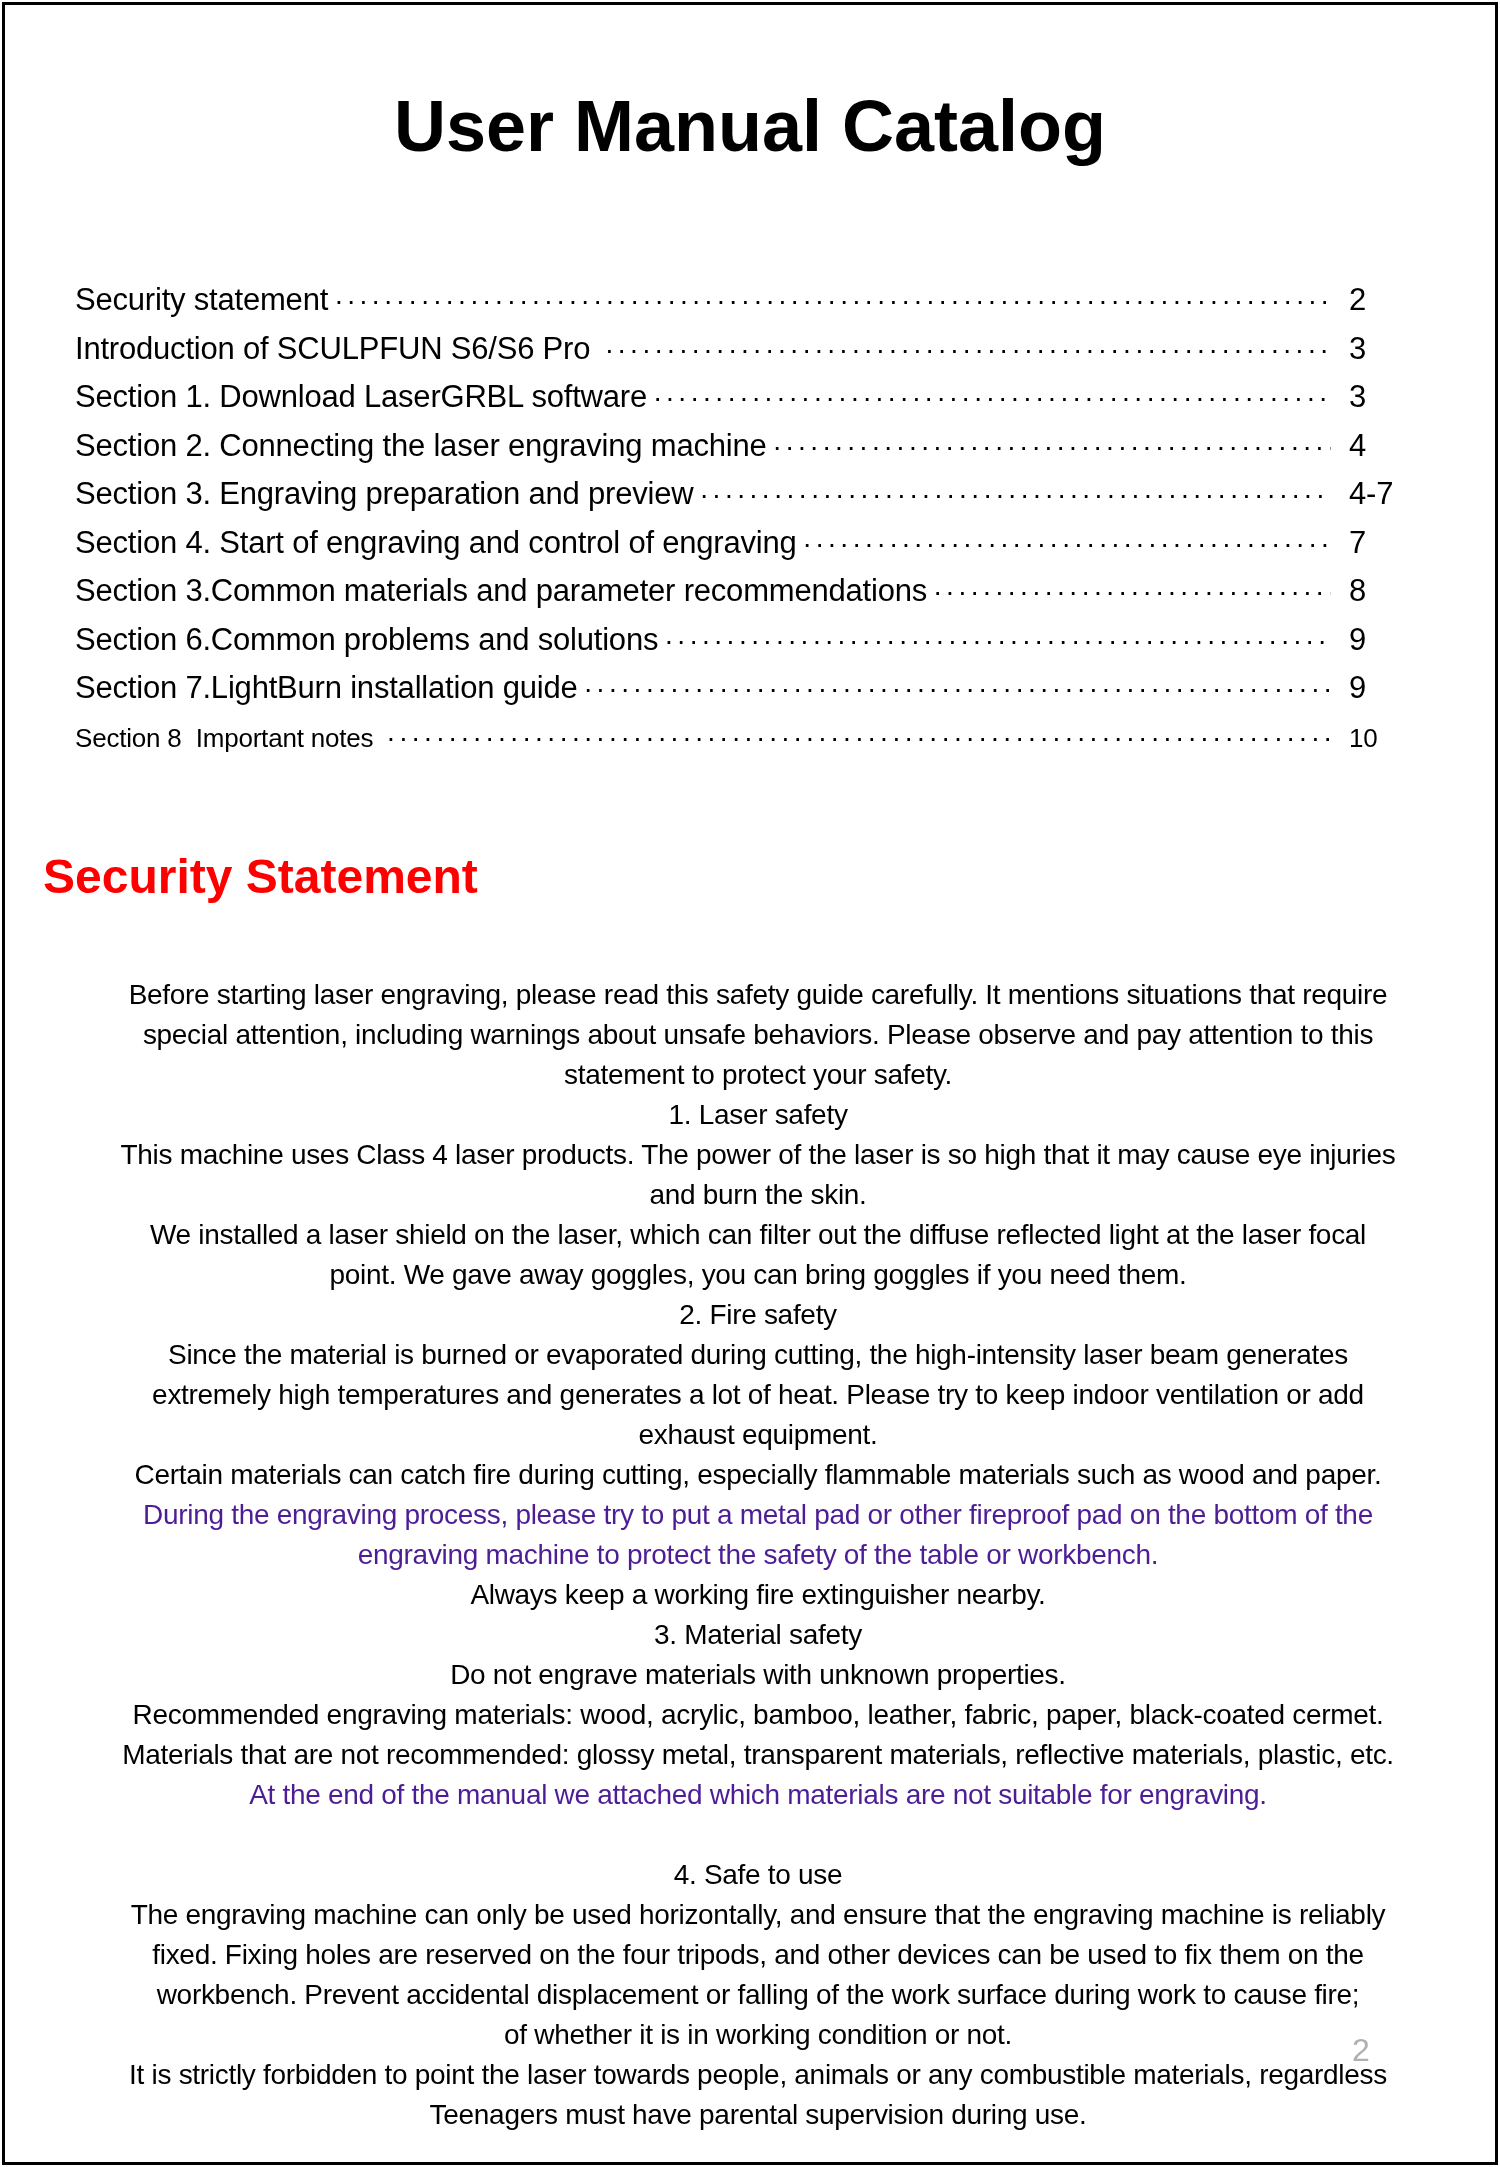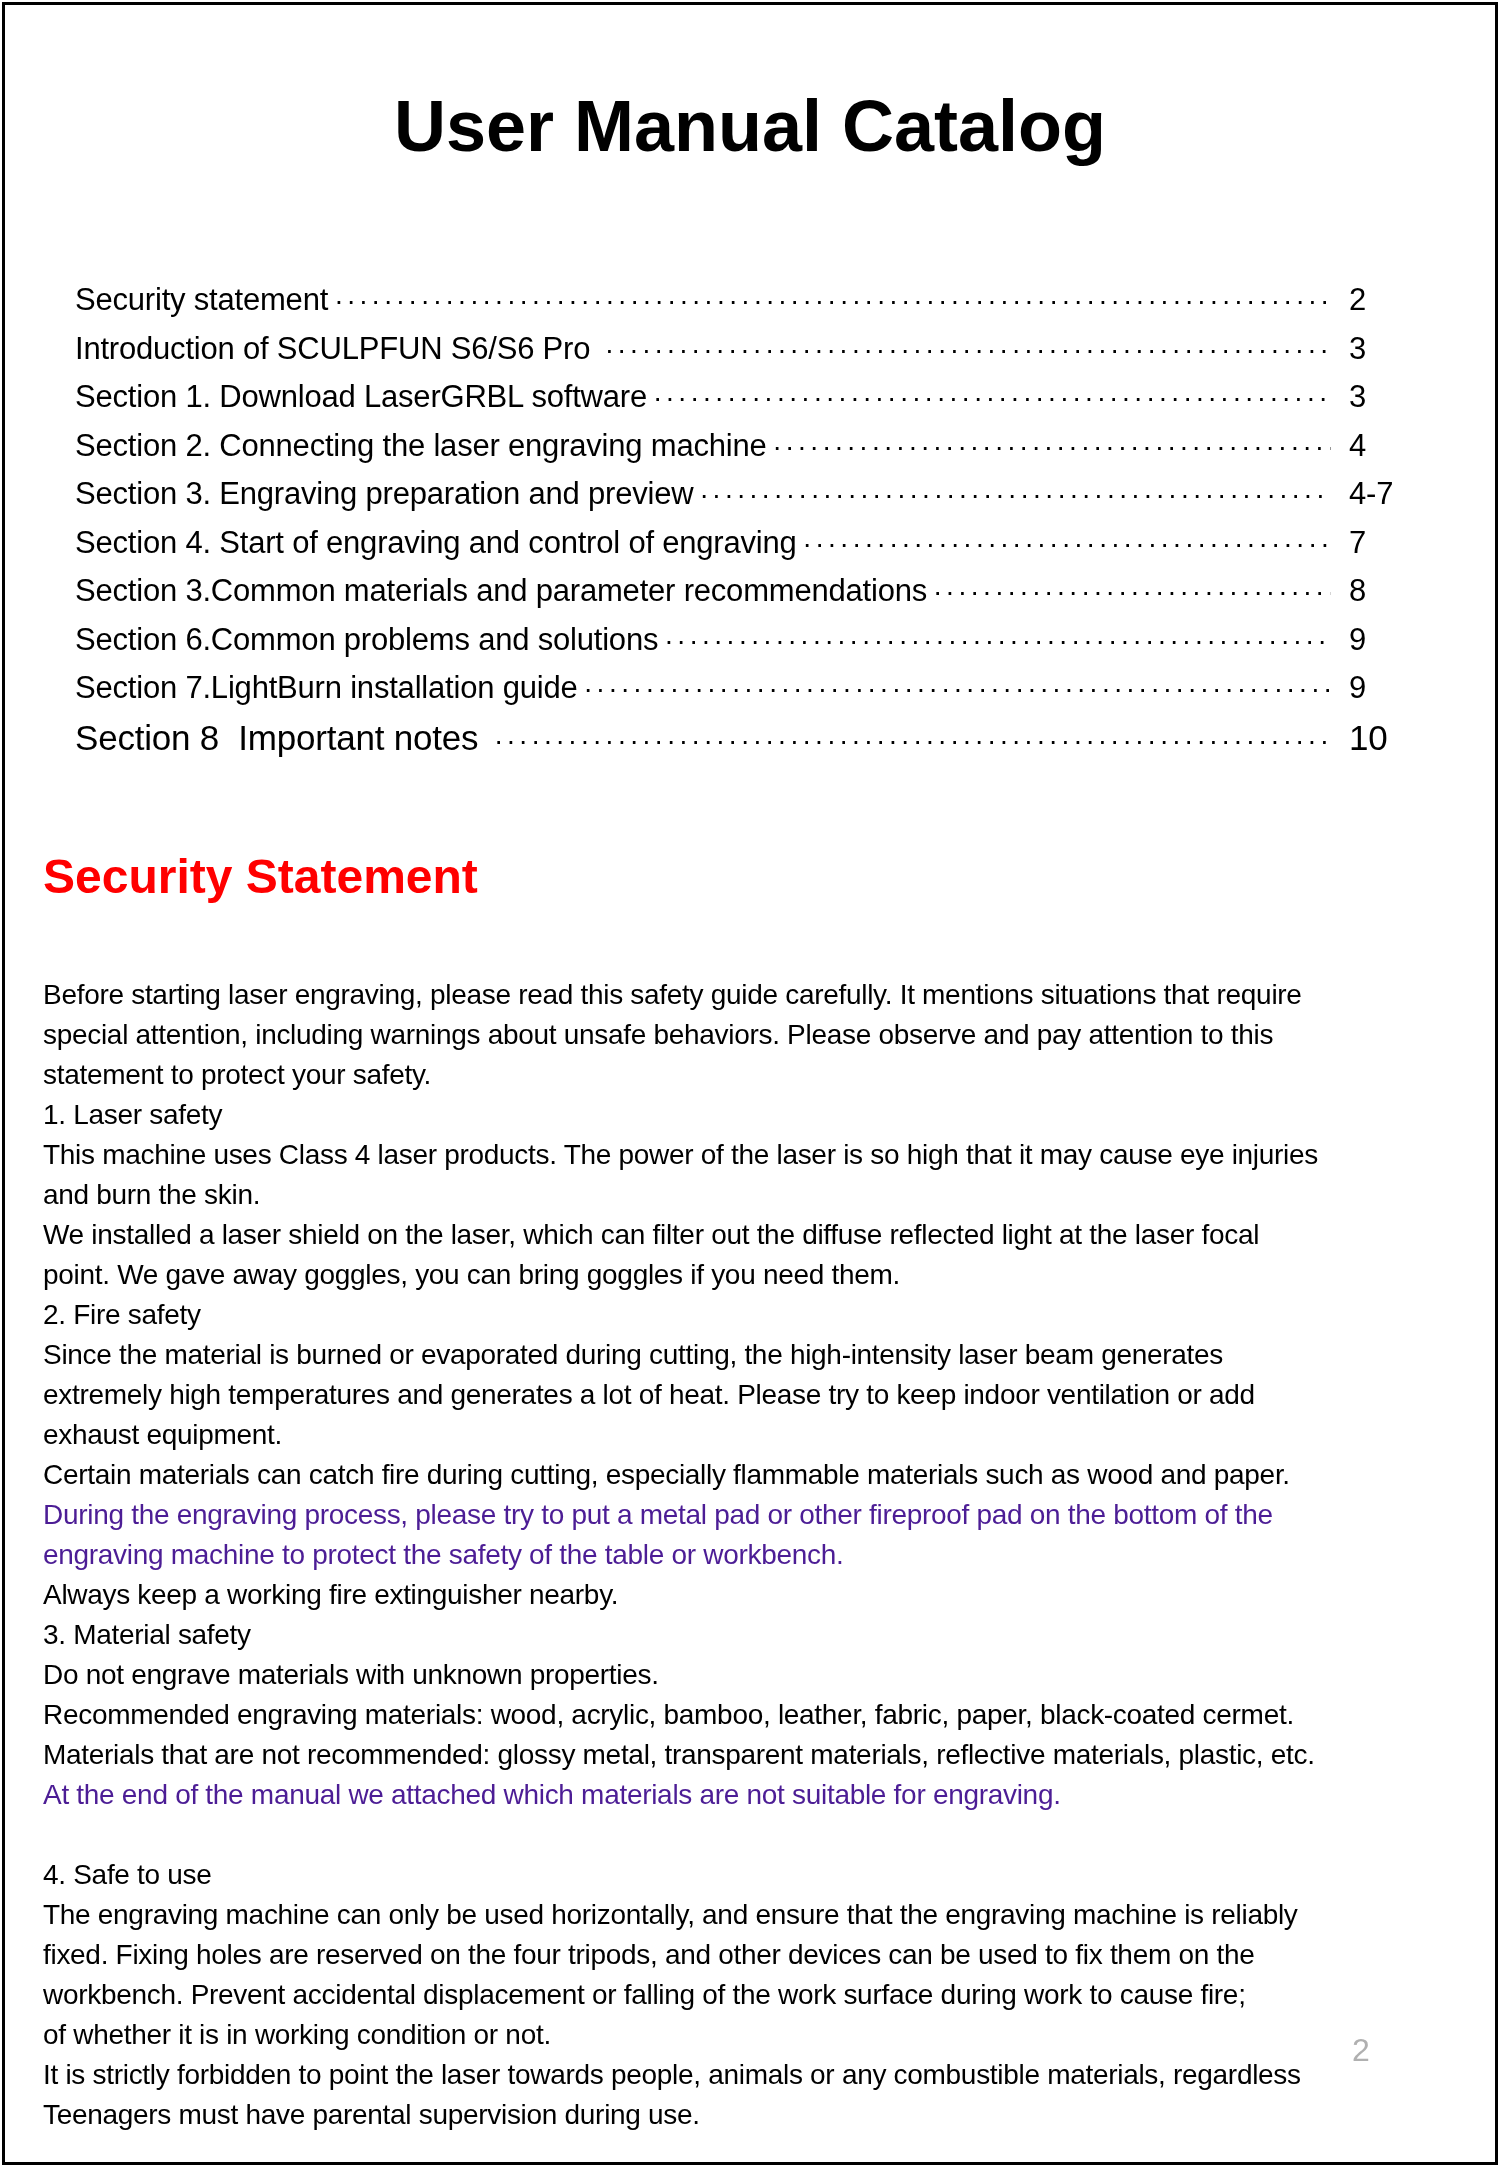--- a/index.html
+++ b/index.html
@@ -31,21 +31,21 @@
   }
   .toc-row {
     display: flex;
     align-items: baseline;
     line-height: 47.5px;
     font-size: 31px;
     letter-spacing: -0.2px;
     white-space: pre;
   }
   .toc-row.large {
-    font-size: 35px;
+    font-size: 26px;
     line-height: 50px;
   }
   .toc-label { flex: none; }
   .toc-dots {
     flex: 1 1 auto;
     overflow: hidden;
     white-space: nowrap;
     margin-left: 6px;
     font-size: 28px;
   }
@@ -70,20 +70,21 @@
     position: absolute;
     top: 975px; left: 43px;
     width: 1430px;
   }
   .line {
     font-size: 28px;
     line-height: 40px;
     min-height: 40px;
     letter-spacing: -0.3px;
     white-space: pre;
+    text-align: center;
   }
   .line.red { color: #4c1d95; }
   .page-number {
     position: absolute;
     top: 2032px; left: 1352px;
     font-size: 32px;
     color: #b0b0b0;
   }
 </style>
 </head>

